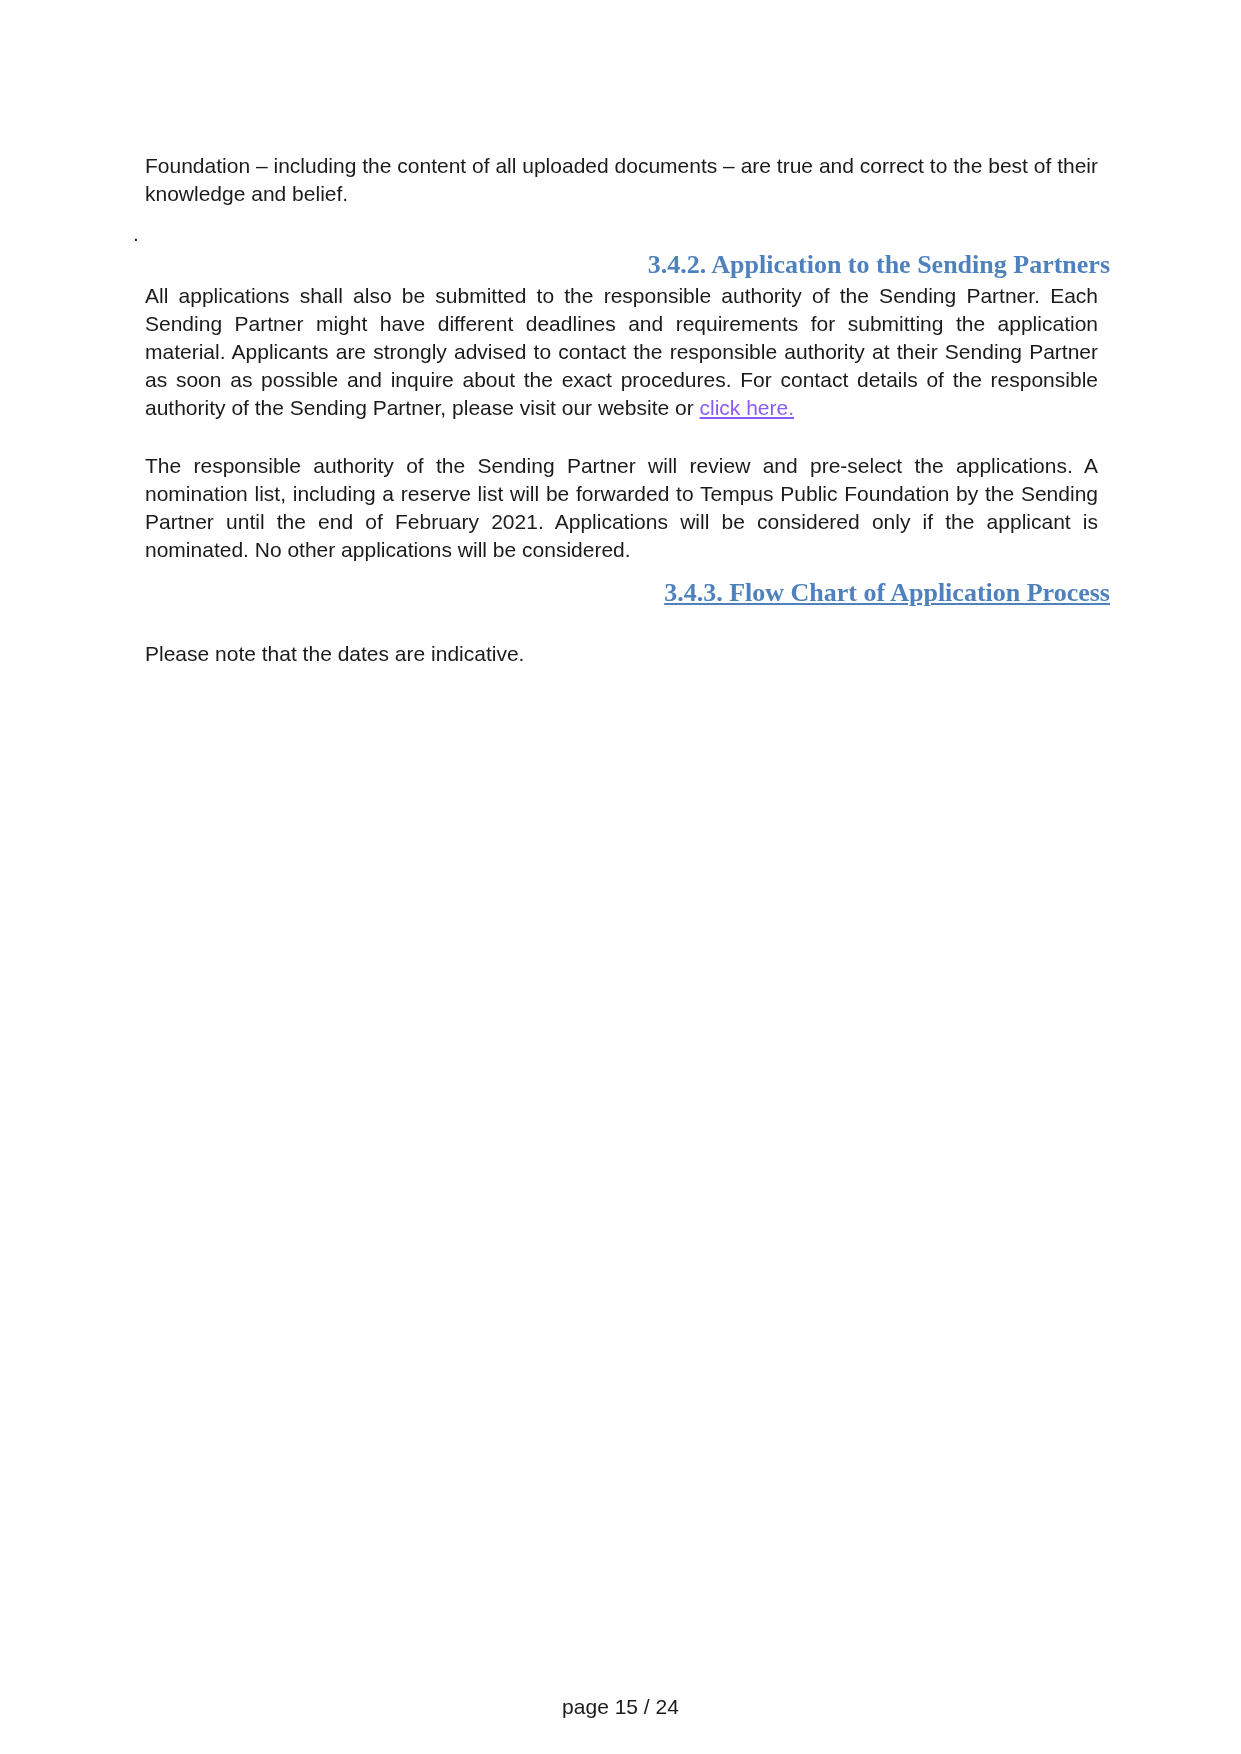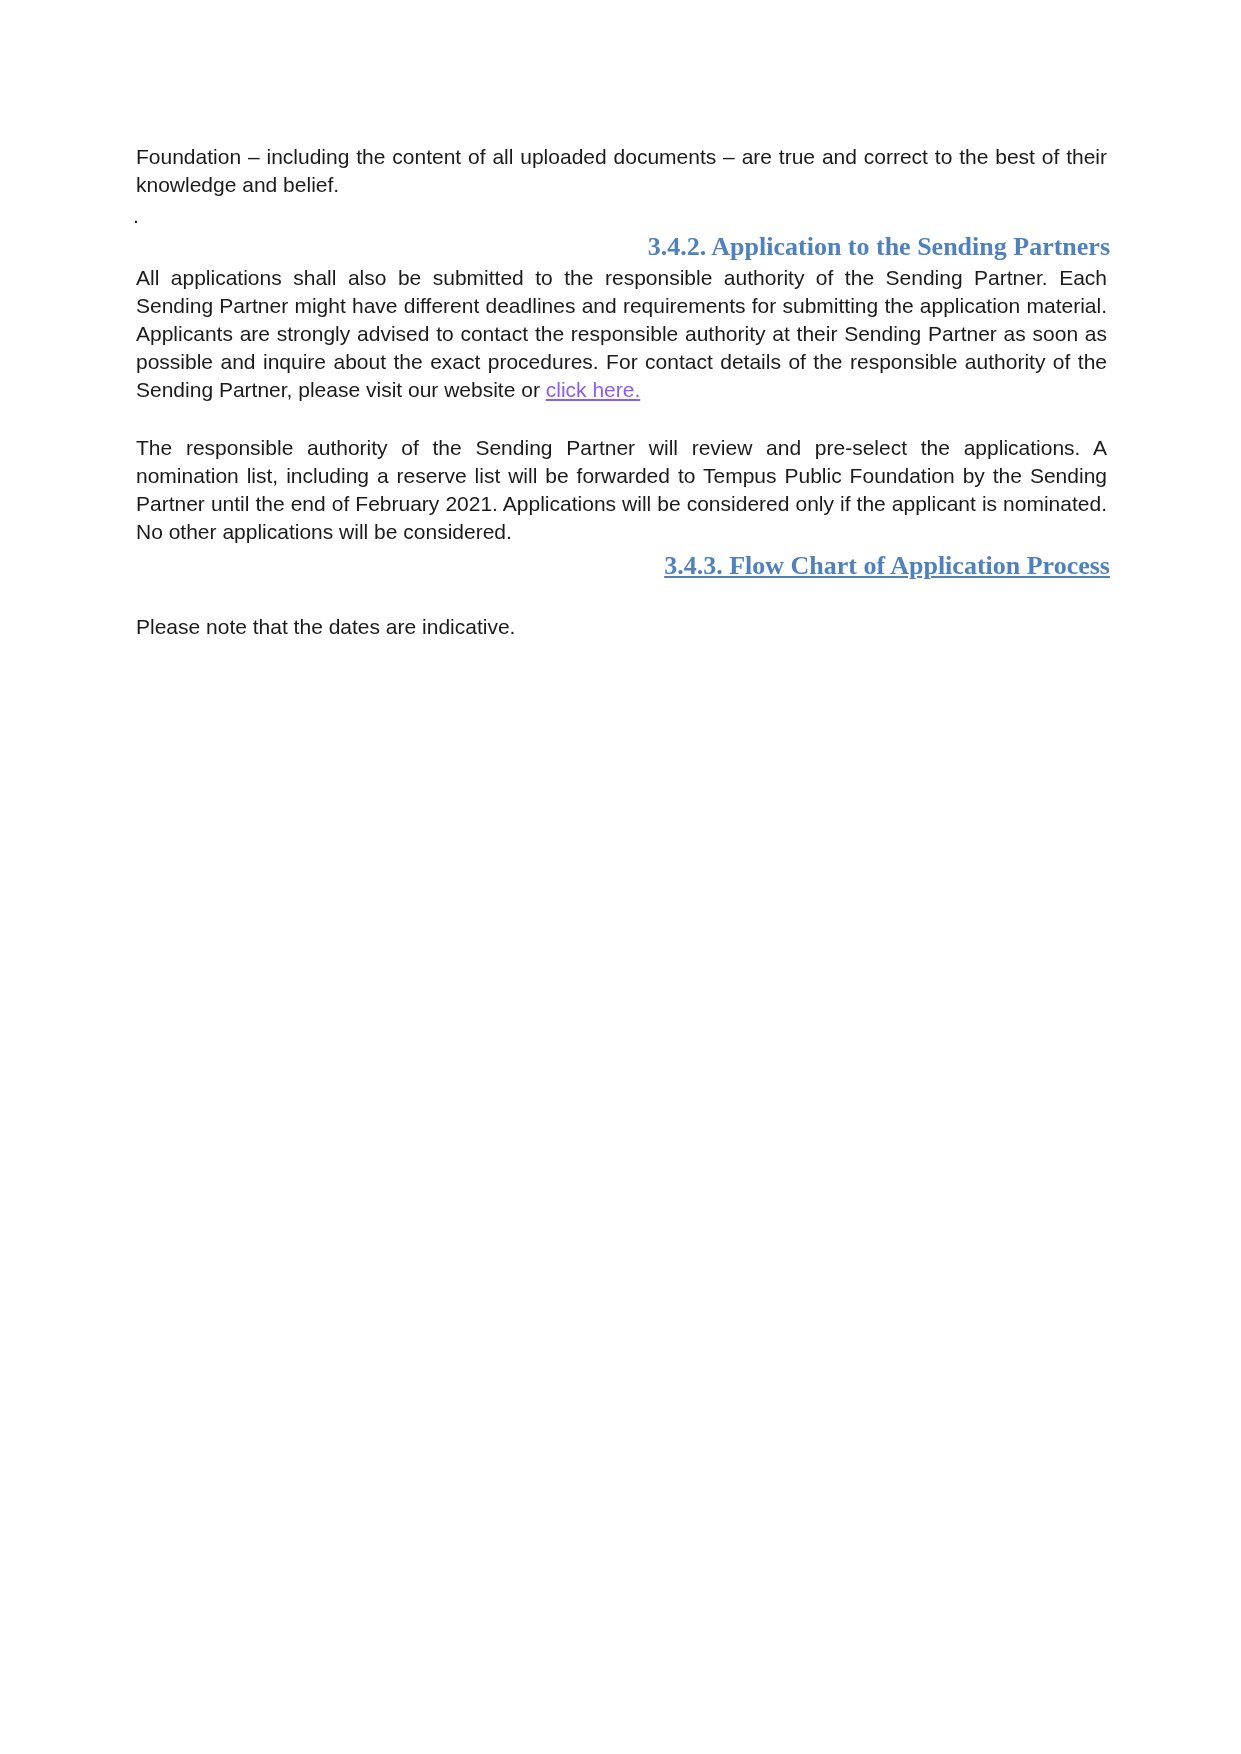--- a/index.html
+++ b/index.html
@@ -17,21 +17,21 @@
     position: absolute;
     inset: 0;
     background: #ffffff;
   }
   .content {
     padding: 140px 131px 0 133px;
   }
   .body-text {
     font-size: 21px;
     line-height: 28px;
-    margin: 3px;
+    margin: 12px;
     color: #1b1b1b;
   }
   .justified {
     text-align: justify;
     text-align-last: left;
   }
   .bold {
     font-weight: 400;
   }
   .dot-line {
@@ -96,13 +96,14 @@
     <p class="body-text justified para-1"><span>All applications shall also be submitted to the responsible authority of the Sending Partner. Each Sending Partner might have different deadlines and requirements for submitting the application material. </span><span class="bold">Applicants are strongly advised to contact the responsible authority at their Sending Partner as soon as possible and inquire about the exact procedures.</span><span> For contact details of the responsible authority of the Sending Partner, please visit our website or </span><a class="doc-link" href="#">click here.</a></p>
 
     <p class="body-text justified para-2"><span>The responsible authority of the Sending Partner will review and pre-select the applications. A nomination list, including a reserve list will be forwarded to Tempus Public Foundation by the Sending Partner until the end of February 2021</span><span class="bold">. Applications will be considered only if the applicant is nominated. No other applications will be considered</span><span>.</span></p>
 
     <h3 class="heading heading-343">3.4.3. Flow Chart of Application Process</h3>
 
     <p class="body-text note-para">Please note that the dates are indicative.</p>
 
   </div>
 
+  <div class="footer"><span>page </span><span class="bold">15</span><span> / </span><span class="bold">24</span></div>
 </div>
 
 </body></html>

